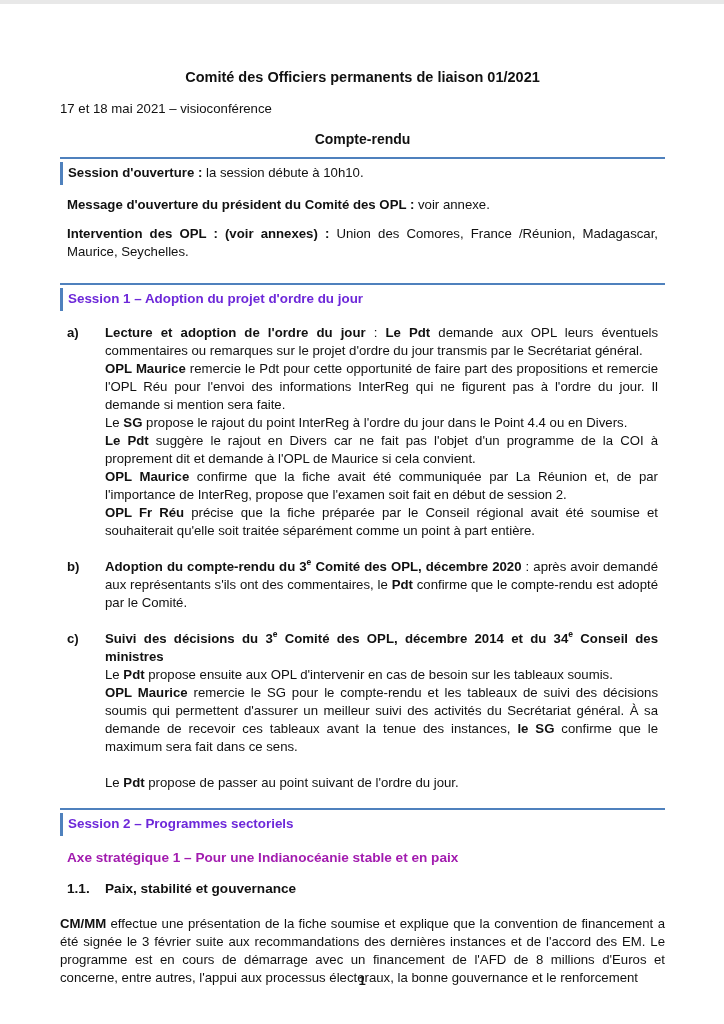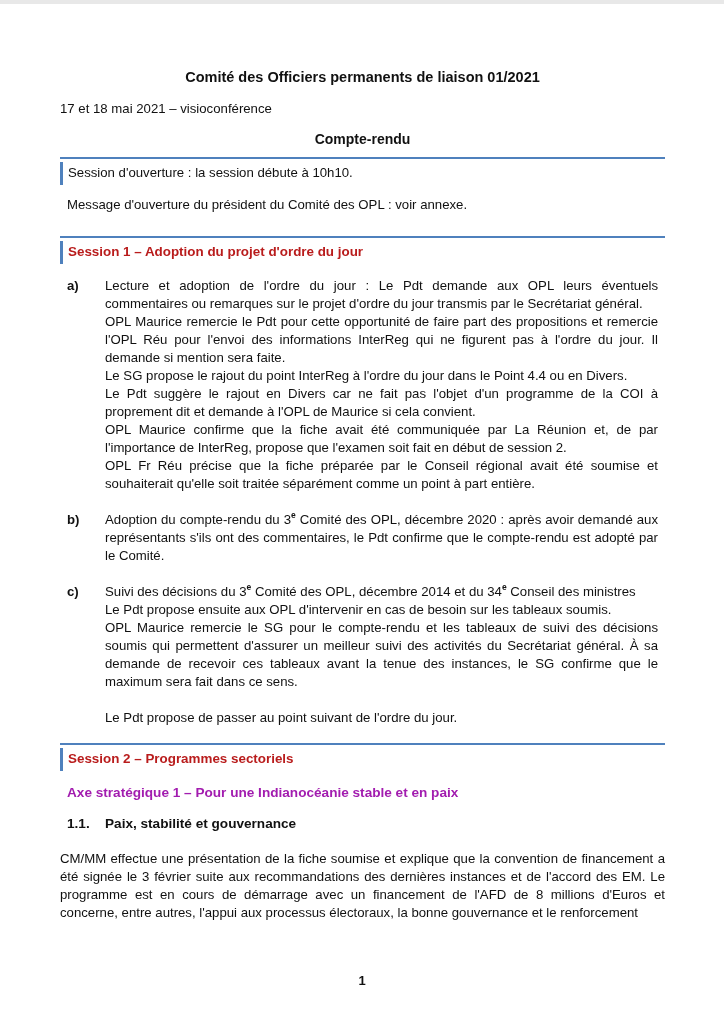--- a/index.html
+++ b/index.html
@@ -10,38 +10,38 @@
     background:#ffffff;
     font-family:"Liberation Sans","DejaVu Sans",sans-serif;
     font-size:13.2px;
     color:#111;
     line-height:18px;
     overflow:hidden;
     box-sizing:border-box;
     padding-top:64px;
   }
   .content{margin:0 59px 0 60px;}
-  .b{font-weight:normal;}
+  .b{font-weight:bold;}
   sup{font-size:8.5px;line-height:0;position:relative;top:-1px;font-weight:inherit;}
   sup.b{font-weight:bold;}
 
   .doc-title{text-align:center;font-weight:bold;font-size:14.5px;}
   .doc-date{text-align:left;margin-top:14px;font-size:13.2px;}
   .doc-heading{text-align:center;font-weight:bold;font-size:14px;margin-top:12px;}
 
   .banner{
     position:relative;
     border-top:2.5px solid #4f81bd;
     padding:5px 8px 3px 8px;
   }
   .banner::before{
     content:"";position:absolute;left:0;top:3px;bottom:0;width:2.5px;background:#4f81bd;
   }
   .banner-opening{margin-top:9px;}
-  .session-banner{color:#b91c1c;font-weight:bold;font-size:13.4px;}
+  .session-banner{color:#6d28d9;font-weight:bold;font-size:13.4px;}
   .session-banner-1{margin-top:22px;}
   .session-banner-2{margin-top:16px;}
 
   .inset{margin-left:7px;margin-right:7px;}
   .intro-para{margin-top:11px;text-align:justify;}
 
   .item{position:relative;padding-left:38px;}
   .item-a{margin-top:13px;}
   .item-b{margin-top:18px;}
   .item-c{margin-top:18px;}
@@ -68,20 +68,21 @@
 
     <div class="doc-title">Comité des Officiers permanents de liaison 01/2021</div>
     <div class="doc-date">17 et 18 mai 2021 – visioconférence</div>
     <div class="doc-heading">Compte-rendu</div>
 
     <div class="banner banner-opening">
       <div class="para"><span class="b">Session d'ouverture :</span><span> la session débute à 10h10.</span></div>
     </div>
 
     <div class="inset intro-para"><span class="b">Message d'ouverture du président du Comité des OPL :</span><span> voir annexe.</span></div>
+    <div class="inset intro-para"><span class="b">Intervention des OPL : (voir annexes) :</span><span> Union des Comores, France /Réunion, Madagascar, Maurice, Seychelles.</span></div>
 
     <div class="banner session-banner session-banner-1">Session 1 – Adoption du projet d'ordre du jour</div>
 
     <div class="inset item item-a">
       <span class="item-label">a)</span>
       <div class="item-body">
           <div class="para"><span class="b">Lecture et adoption de l'ordre du jour</span><span> : </span><span class="b">Le Pdt</span><span> demande aux OPL leurs éventuels commentaires ou remarques sur le projet d'ordre du jour transmis par le Secrétariat général.</span></div>
           <div class="para"><span class="b">OPL Maurice</span><span> remercie le Pdt pour cette opportunité de faire part des propositions et remercie l'OPL Réu pour l'envoi des informations InterReg qui ne figurent pas à l'ordre du jour. Il demande si mention sera faite.</span></div>
           <div class="para"><span>Le </span><span class="b">SG</span><span> propose le rajout du point InterReg à l'ordre du jour dans le Point 4.4 ou en Divers.</span></div>
           <div class="para"><span class="b">Le Pdt</span><span> suggère le rajout en Divers car ne fait pas l'objet d'un programme de la COI à proprement dit et demande à l'OPL de Maurice si cela convient.</span></div>

